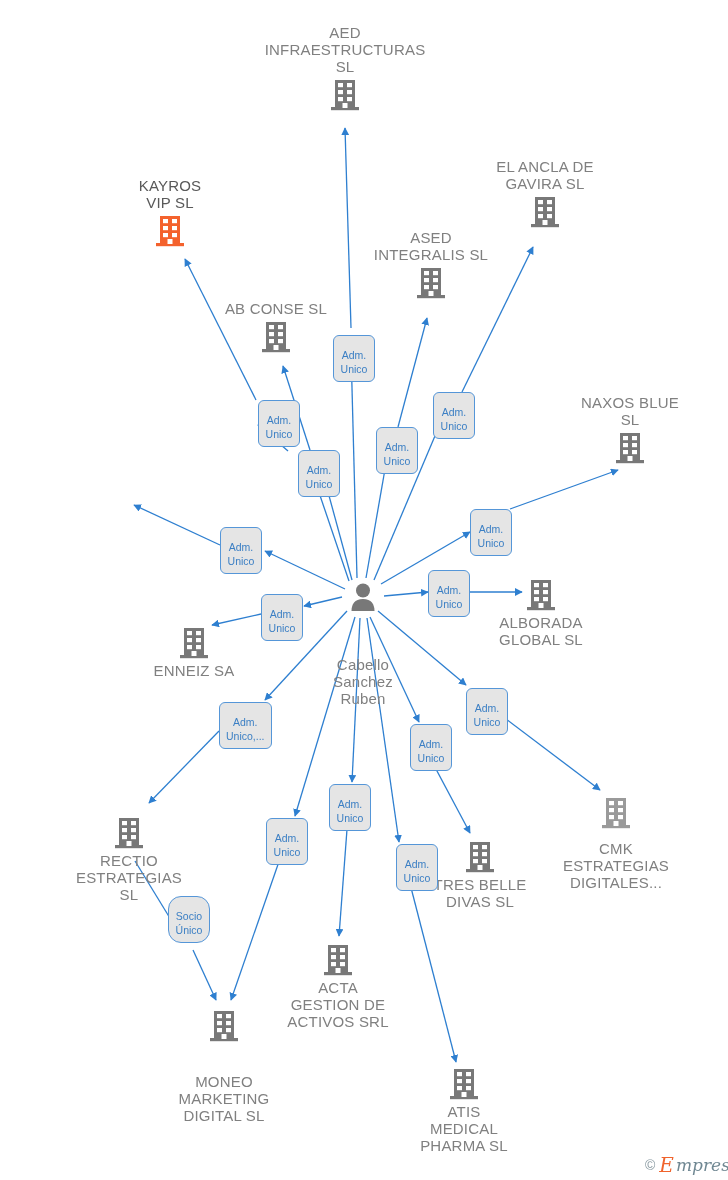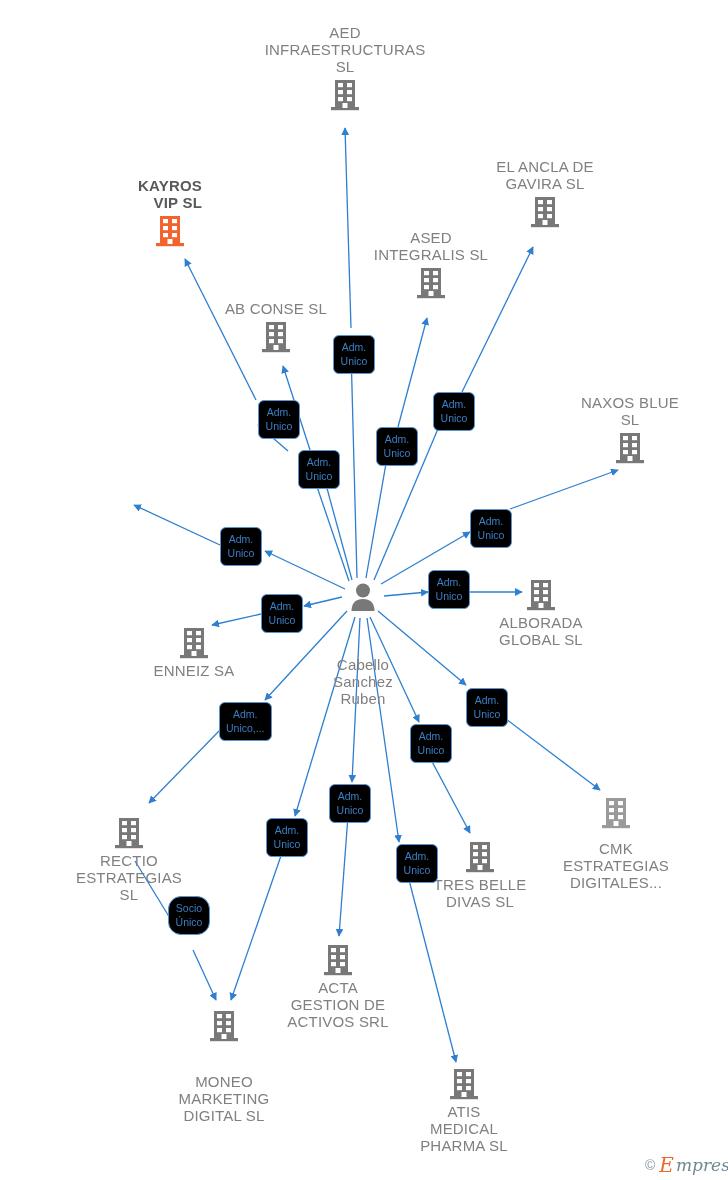--- a/index.html
+++ b/index.html
@@ -37,41 +37,40 @@
   .node.lbl-below { }
   .node-label {
     font-size: 15px;
     line-height: 17px;
     color: #808080;
     letter-spacing: 0.2px;
     white-space: pre-line;
   }
   .node-label.focus {
     color: #595959;
-    font-weight: bold;
-    text-align: right;
+    font-weight: normal;
   }
   .node-icon {
     width: 30px;
     height: 34px;
     display: block;
   }
   .node.lbl-above .node-icon { margin-top: 3px; }
   .node.lbl-below .node-icon { margin-bottom: 2px; }
 
   .edge-label {
     position: absolute;
     box-sizing: border-box;
     border: 1.3px solid #5596d8;
     border-radius: 6px;
-    background: #000000;
+    background: #e5e5e5;
     color: #3b7fc4;
     font-size: 10.5px;
     line-height: 14px;
-    padding: 4px 6px 5px 6px;
+    padding: 12px 6px 5px 6px;
     text-align: center;
     white-space: pre-line;
     min-width: 42px;
   }
   .watermark {
     position: absolute;
     display: flex;
     align-items: center;
     gap: 4px;
     font-size: 17px;

